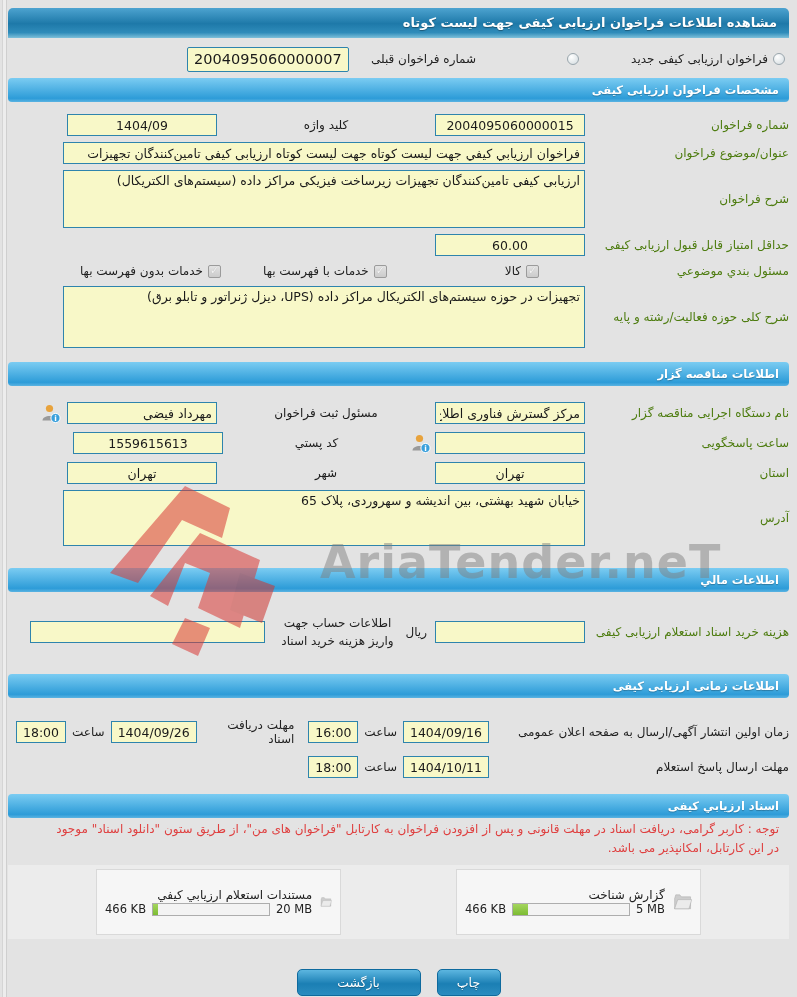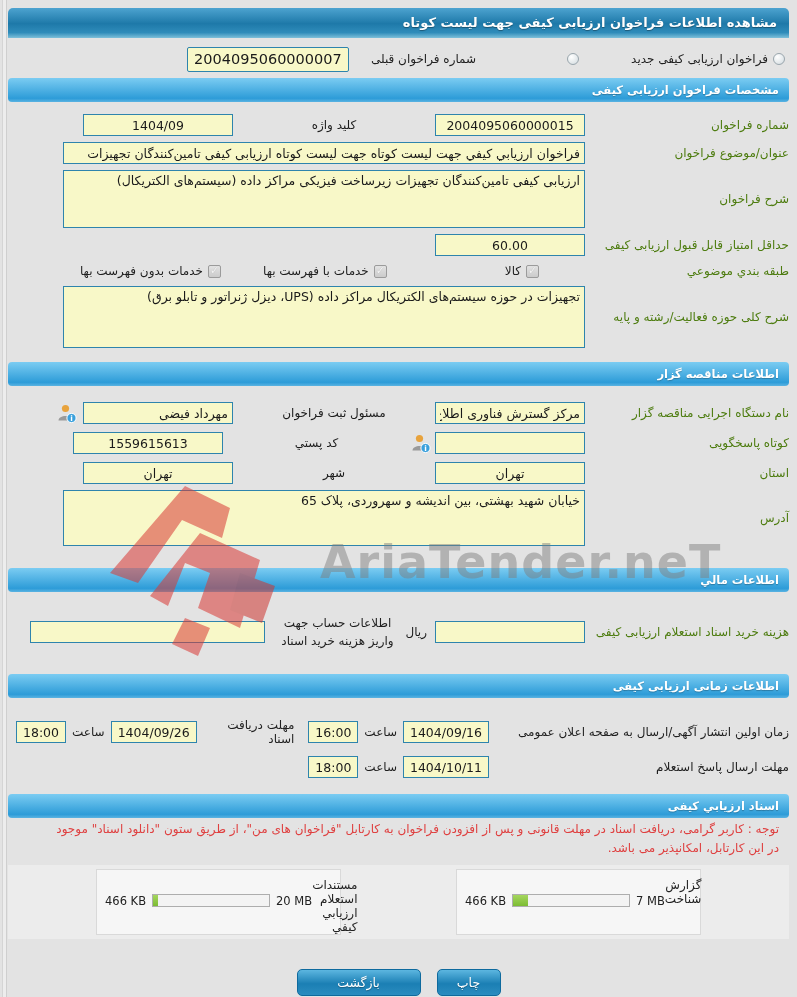--- a/index.html
+++ b/index.html
@@ -23,21 +23,21 @@
   }
   .section-bar {
     height: 24px; line-height: 24px;
     background: linear-gradient(180deg,#7bccf2 0%,#2d9cd8 85%,#5ab3e2 100%);
     border-radius: 4px; color: #fff; font-weight: bold; font-size: 11.5px;
     padding: 0 10px; text-shadow: 0 1px 1px rgba(0,0,0,.25);
   }
 
   .row { display: flex; align-items: center; margin: 6px 0; padding: 0 0 0 8px; }
   .lbl { width: 204px; flex-shrink: 0; text-align: right; padding-left: 8px; color: #4d7c0f; }
-  .mid { width: 202px; flex-shrink: 0; text-align: center; color: #1c1c1c; }
+  .mid { width: 218px; flex-shrink: 0; text-align: center; color: #1c1c1c; }
 
   input, textarea {
     background: #f8f8c8; border: 1px solid #2e84ad; color: #1a1a1a;
     font-family: "DejaVu Sans", sans-serif; font-size: 12.5px;
     height: 22px; padding: 1px 4px; outline: none;
   }
   textarea { resize: none; padding-top: 2px; }
   .w-std { width: 150px; }
   .w-wide { width: 522px; }
   .center { text-align: center; }
@@ -76,21 +76,21 @@
   .notice { color: #df4040; padding: 2px 10px 0 14px; line-height: 1.55; margin-left: 24px; }
 
   .files-strip {
     margin-top: 8px; height: 74px; background: #ececec;
     display: flex; align-items: center; justify-content: center; gap: 115px;
   }
   .file-box {
     width: 245px; height: 66px; background: #f6f6f6; border: 1px solid #d9d9d9;
     display: flex; flex-direction: row-reverse; align-items: center; padding: 4px 8px;
   }
-  .file-info { flex: 1; display: flex; justify-content: flex-end; height: 54px; padding-right: 8px; }
+  .file-info { flex: 1; display: flex; flex-direction: column; justify-content: center; height: 54px; padding-right: 8px; }
   .file-title { text-align: right; padding-top: 3px; color: #222; }
   .file-progress-row { direction: ltr; display: flex; align-items: center; gap: 6px; padding-bottom: 3px; }
   .ptrack { width: 118px; height: 13px; border: 1px solid #adadad; background: #f3f3f3; overflow: hidden; }
   .pfill { height: 100%; background: linear-gradient(180deg,#a5d65e,#7cbc33); }
   .psize { color: #222; font-size: 11.5px; white-space: nowrap; }
 
   .btn-row { display: flex; justify-content: center; align-items: center; gap: 16px; margin-top: 30px; }
   .btn {
     height: 27px; border: 1px solid #0e6a9e; border-radius: 5px; color: #fff; cursor: pointer;
     background: linear-gradient(180deg,#5cb6e0 0%,#1b7fb4 55%,#2a8cbf 100%);
@@ -142,21 +142,21 @@
     </div>
     <div class="row">
       <span class="lbl">شرح فراخوان</span>
       <textarea class="w-wide" style="height: 58px;" readonly="">ارزیابی کیفی تامین‌کنندگان تجهیزات زیرساخت فیزیکی مراکز داده (سیستم‌های الکتریکال)</textarea>
     </div>
     <div class="row">
       <span class="lbl">حداقل امتیاز قابل قبول ارزیابی کیفی</span>
       <input class="w-std center" readonly="" value="60.00" style="">
     </div>
     <div class="row" style="height:18px">
-      <span class="lbl">طبقه بندي موضوعي</span>
+      <span class="lbl">مسئول بندي موضوعي</span>
       <span style="width:46px"></span>
       <span class="checkbox"></span>
       <span>کالا</span>
       <span style="width:118px"></span>
       <span class="checkbox"></span>
       <span>خدمات با فهرست بها</span>
       <span style="width:42px"></span>
       <span class="checkbox"></span>
       <span>خدمات بدون فهرست بها</span>
     </div>
@@ -174,21 +174,21 @@
       <span class="mid">مسئول ثبت فراخوان</span>
       <input class="w-std right" readonly="" value="مهرداد فیضی" style="">
       <svg class="icon-avatar" viewBox="0 0 21 21">
         <circle cx="9.5" cy="5.5" r="3.6" fill="#e8a33d"></circle>
         <path d="M2.5 17.5 C2.5 11.5 16.5 11.5 16.5 17.5 Z" fill="#9a9a9a"></path>
         <circle cx="15.5" cy="15" r="4.6" fill="#3aa0dc" stroke="#ffffff" stroke-width="1"></circle>
         <text x="15.5" y="17.8" font-size="7.5" fill="#fff" text-anchor="middle" font-weight="bold">i</text>
       </svg>
     </div>
     <div class="row" style="margin-bottom:8px">
-      <span class="lbl">کوتاه پاسخگویی</span>
+      <span class="lbl">ساعت پاسخگویی</span>
       <input class="w-std" readonly="" value="" style="">
       <svg class="icon-avatar" viewBox="0 0 21 21" style="margin-right:4px">
         <circle cx="9.5" cy="5.5" r="3.6" fill="#e8a33d"></circle>
         <path d="M2.5 17.5 C2.5 11.5 16.5 11.5 16.5 17.5 Z" fill="#9a9a9a"></path>
         <circle cx="15.5" cy="15" r="4.6" fill="#3aa0dc" stroke="#ffffff" stroke-width="1"></circle>
         <text x="15.5" y="17.8" font-size="7.5" fill="#fff" text-anchor="middle" font-weight="bold">i</text>
       </svg>
       <span class="mid" style="width:187px">کد پستي</span>
       <input class="w-std center" readonly="" value="1559615613" style="">
     </div>
@@ -242,21 +242,21 @@
 
   <div class="files-strip">
     <div class="file-box">
       <div class="file-info">
         <div class="file-title">گزارش شناخت</div>
         <div class="file-progress-row">
           <span class="psize">466 KB</span>
           <span class="ptrack">
               <span class="pfill" style="display: block; width: 13%;"></span>
             </span>
-          <span class="psize">7 MB</span>
+          <span class="psize">5 MB</span>
         </div>
       </div>
       <svg width="46" height="42" viewBox="0 0 48 42">
         <path d="M4 12 L4 38 L44 38 L44 8 L21 8 L17 3 L7 3 Z" fill="#cdcdcd" stroke="#9b9b9b"></path>
         <path d="M4 38 L12 15 L47 15 L40 38 Z" fill="#ebebeb" stroke="#9b9b9b"></path>
       </svg>
     </div>
     <div class="file-box">
       <div class="file-info">
         <div class="file-title">مستندات استعلام ارزيابي کيفي</div>

